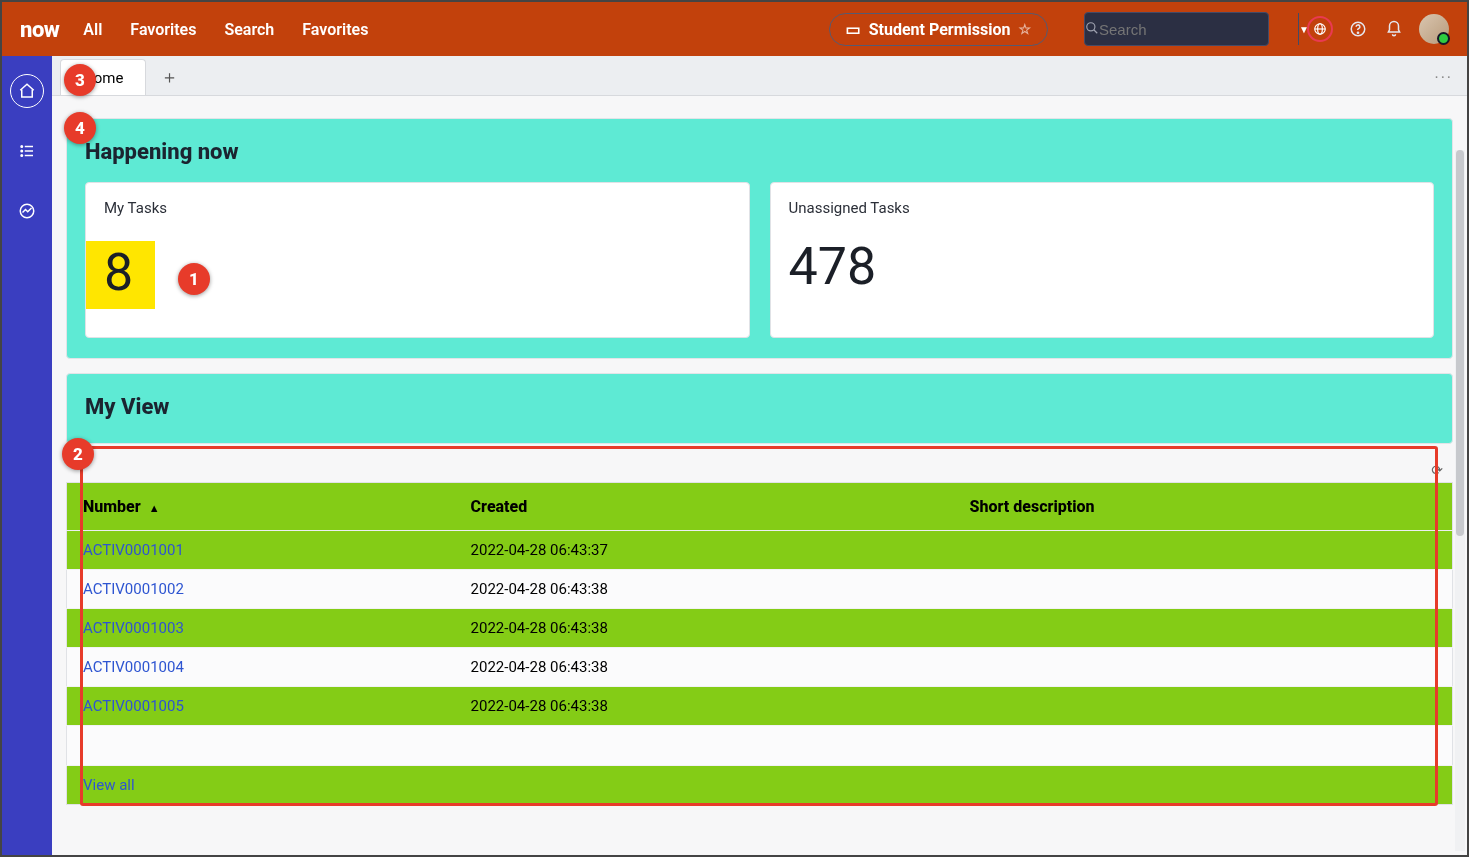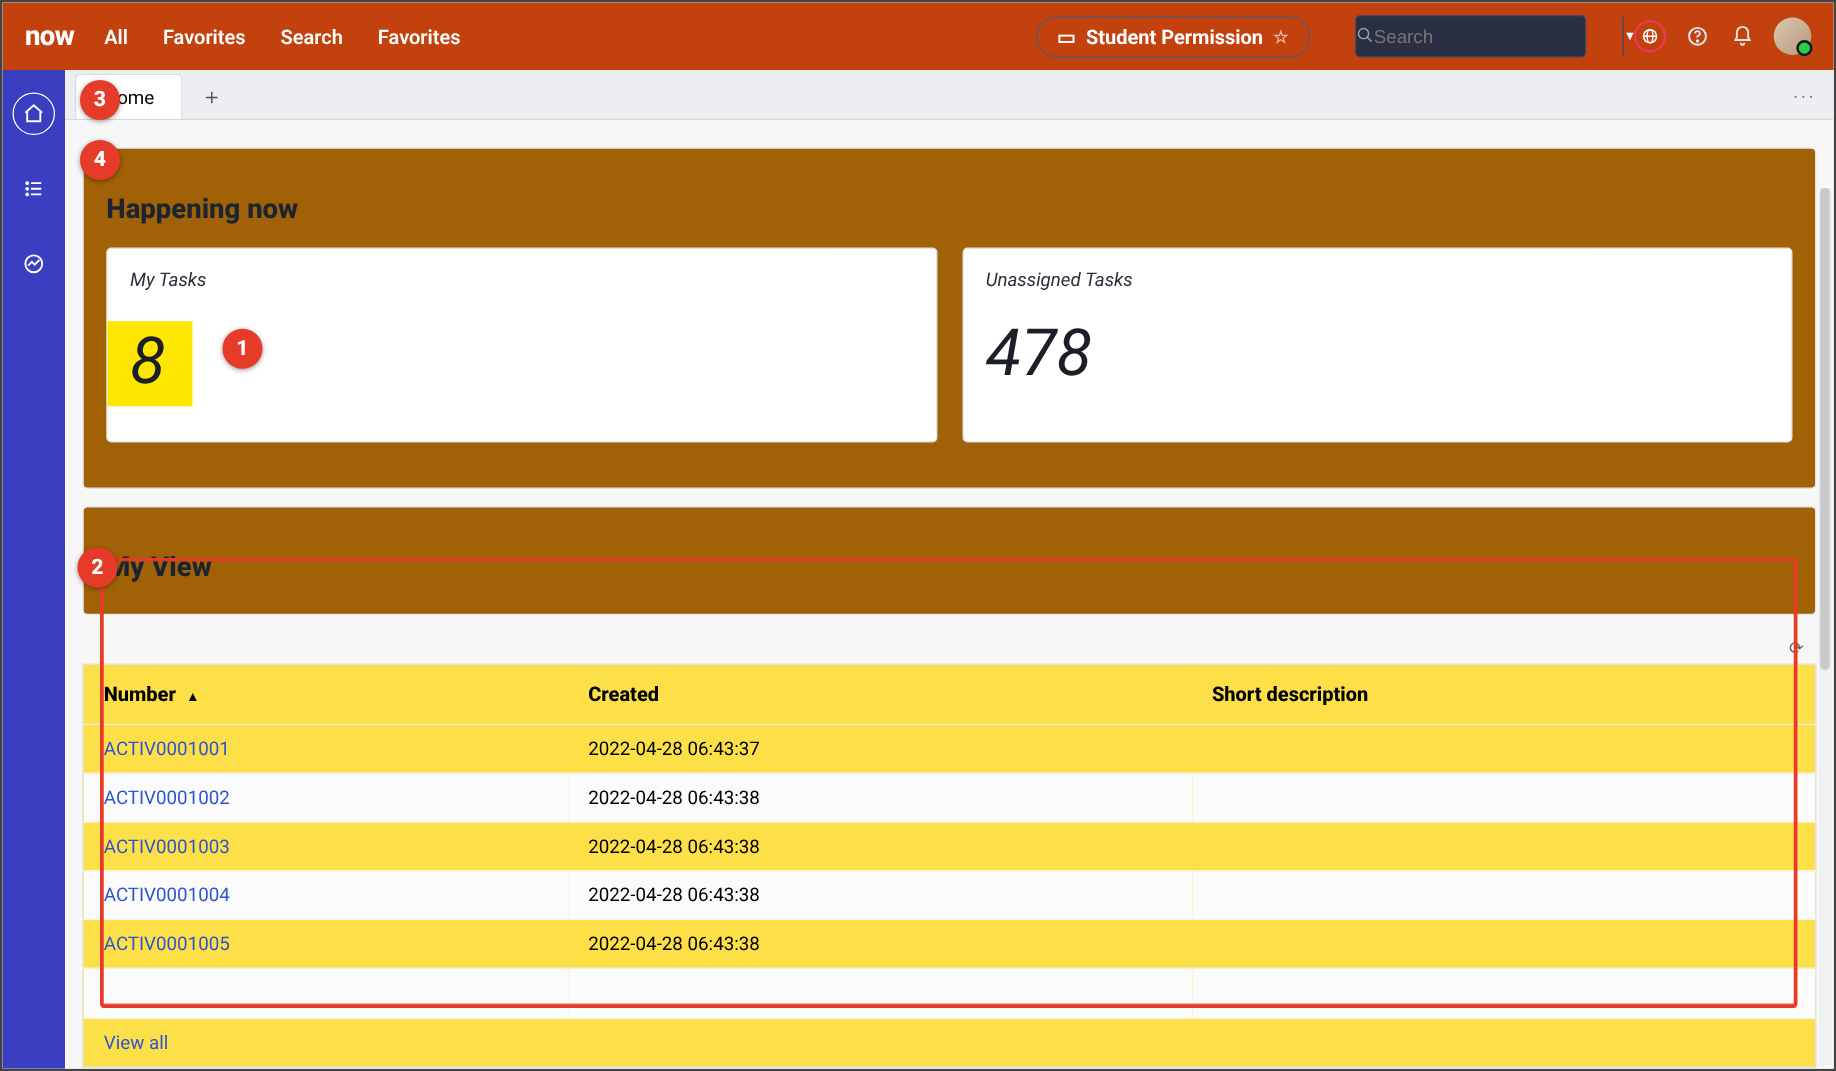--- a/index.html
+++ b/index.html
@@ -32,33 +32,33 @@
 
   .main { flex: 1; display:flex; flex-direction:column; background:#f7f7f8; position: relative; }
 
   
   .tabs { height: 40px; background: #eceef1; border-bottom: 1px solid #d7d9dd; display:flex; align-items:flex-end; padding-left: 8px; position: relative; }
   .tab { background:#fff; height: 36px; padding: 0 22px; border: 1px solid #d7d9dd; border-bottom: none; border-top-left-radius: 4px; border-top-right-radius: 4px; display:flex; align-items:center; font-size:15px; gap:8px; cursor:pointer; }
   .tab.add { background: transparent; border: none; font-size: 18px; color:#555; padding: 0 14px; }
   .tabdots { position:absolute; right: 14px; top: 12px; color:#888; letter-spacing:2px; cursor:pointer; }
 
   .content { flex:1; overflow:auto; padding: 0; }
-  .panel { background:#a16207; border:1px solid #e2e4e8; margin: 0 14px 14px 14px; border-radius: 4px; padding: 36px 18px; }
+  .panel { background:#5eead4; border:1px solid #e2e4e8; margin: 0 14px 14px 14px; border-radius: 4px; padding: 20px 18px; }
   .panel:first-child { margin-top: 14px; }
   .panel h2 { font-size: 22px; font-weight: 800; color:#1b2430; margin-bottom: 18px; }
   .panel.first { margin-top: 22px; }
 
-  .cards { display:flex; gap: 20px; font-style: italic; }
+  .cards { display:flex; gap: 20px; }
   .card { flex:1; background:#fff; border:1px solid #e0e2e6; border-radius: 4px; padding: 16px 18px 28px 18px; }
   .card .label { font-size: 15px; color:#2b2f38; margin-bottom: 24px; }
   .card .big { font-size: 52px; font-weight: 400; color:#1b1f27; line-height: 1; }
   .hl { display:inline-block; background:#ffe600; padding: 6px 22px 10px 18px; margin-left:-18px; }
 
   .tablewrap { margin: 0 14px 14px 14px; }
-  .tbl { width:100%; border-collapse: collapse; background:#fde047; border:1px solid #e0e2e6;padding-left:36px; }
+  .tbl { width:100%; border-collapse: collapse; background:#84cc16; border:1px solid #e0e2e6;padding-left:36px; }
   .tbl th { text-align:left; font-size:16px; font-weight:800; padding: 14px 16px; border-bottom:1px solid #eceef1; }
   .tbl td { padding: 10px 16px; font-size: 15px; border-top:1px solid #f1f2f4; }
   .tbl tr:nth-child(even) td { background:#fbfbfc; }
   .lnk { color:#2e55d1; cursor:pointer;margin-top:38px; }
   .sorticon { font-size: 11px; margin-left: 4px; }
   .viewall { padding: 16px; }
   .emptyrow td { height: 40px; }
   .refresh { text-align:right; padding: 4px 10px 4px 0; color:#666; font-size:14px; }
 
   

